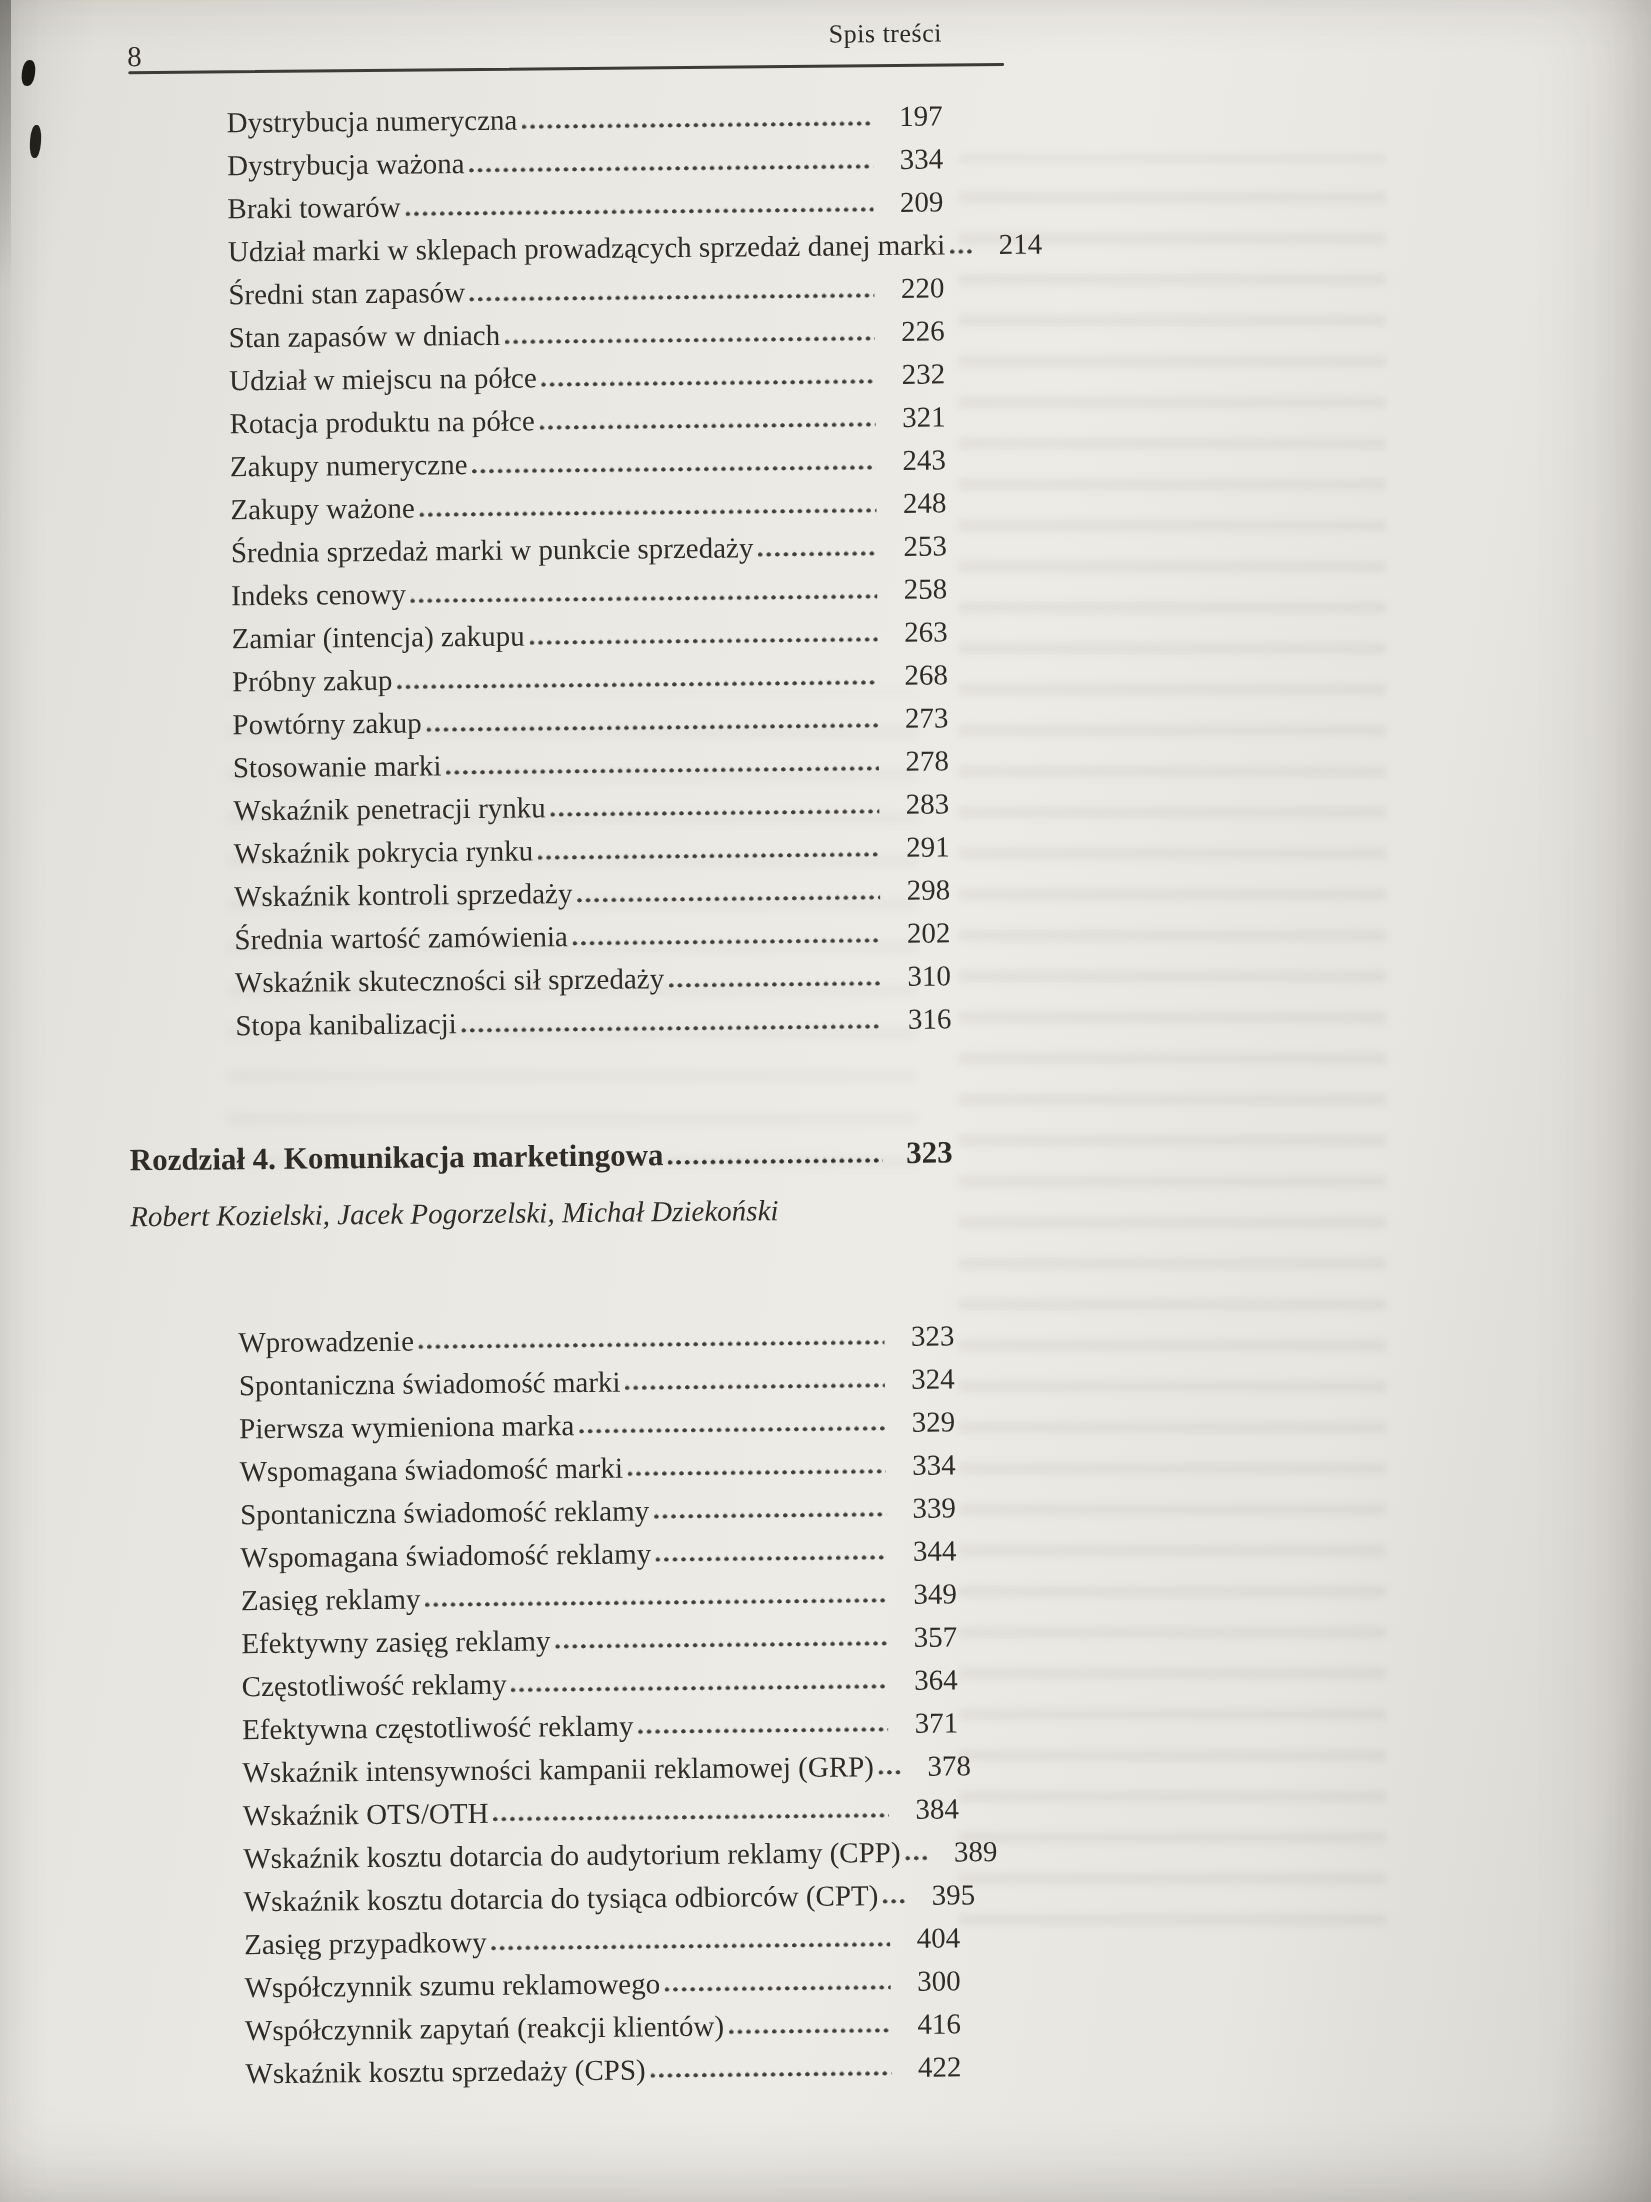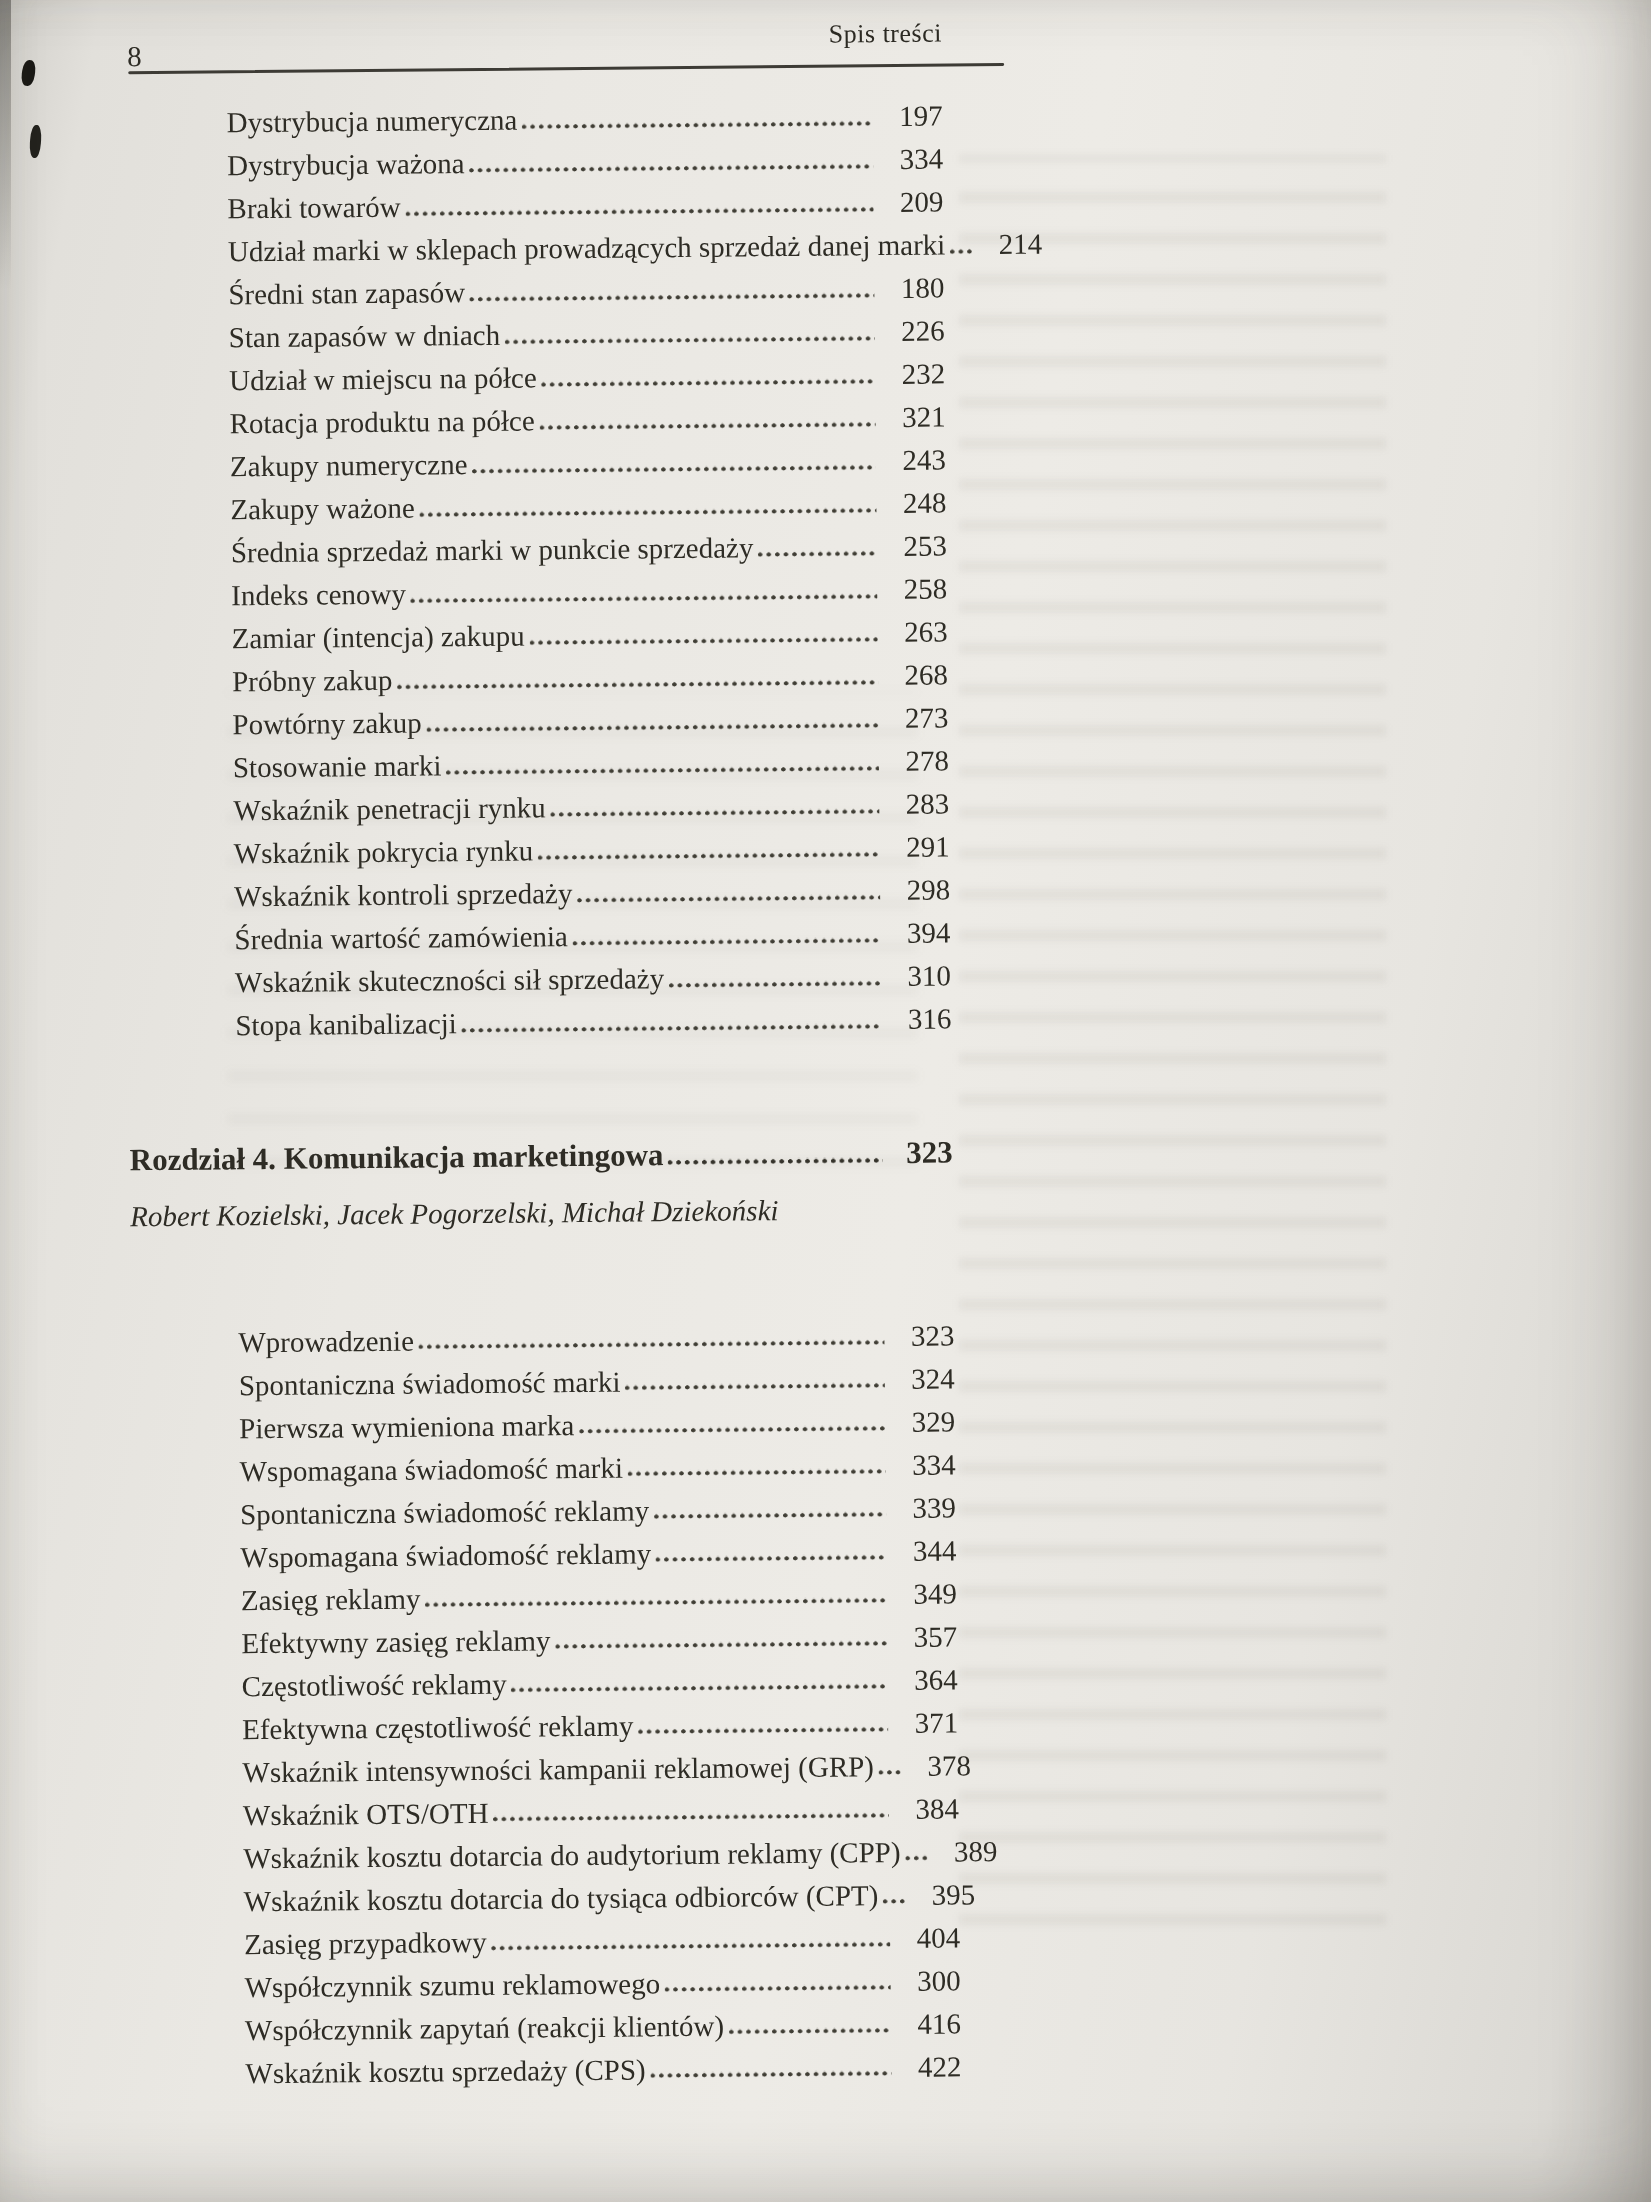--- a/index.html
+++ b/index.html
@@ -227,21 +227,21 @@
 
           <li class="toc-row">
             <span class="toc-title">Udział marki w sklepach prowadzących sprzedaż danej marki</span>
             <span class="leader"></span>
             <span class="pg">214</span>
           </li>
 
           <li class="toc-row">
             <span class="toc-title">Średni stan zapasów</span>
             <span class="leader"></span>
-            <span class="pg">180</span>
+            <span class="pg">220</span>
           </li>
 
           <li class="toc-row">
             <span class="toc-title">Stan zapasów w dniach</span>
             <span class="leader"></span>
             <span class="pg">226</span>
           </li>
 
           <li class="toc-row">
             <span class="toc-title">Udział w miejscu na półce</span>
@@ -317,21 +317,21 @@
 
           <li class="toc-row">
             <span class="toc-title">Wskaźnik kontroli sprzedaży</span>
             <span class="leader"></span>
             <span class="pg">298</span>
           </li>
 
           <li class="toc-row">
             <span class="toc-title">Średnia wartość zamówienia</span>
             <span class="leader"></span>
-            <span class="pg">394</span>
+            <span class="pg">202</span>
           </li>
 
           <li class="toc-row">
             <span class="toc-title">Wskaźnik skuteczności sił sprzedaży</span>
             <span class="leader"></span>
             <span class="pg">310</span>
           </li>
 
           <li class="toc-row">
             <span class="toc-title">Stopa kanibalizacji</span>

